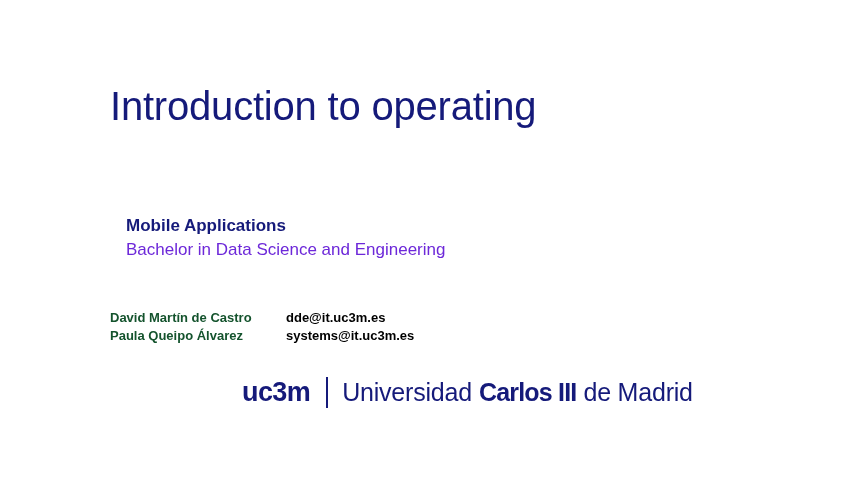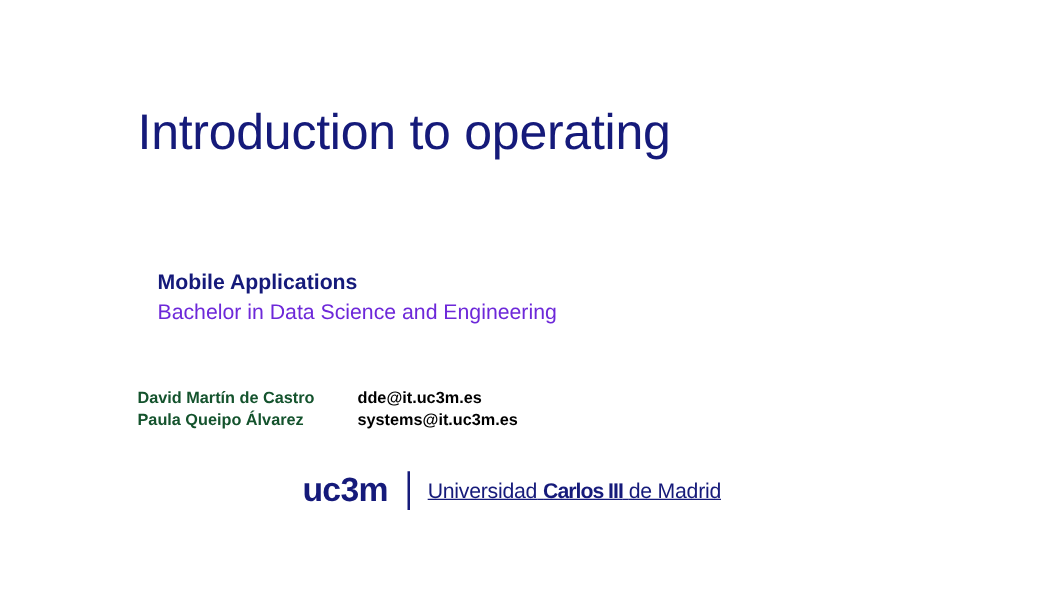--- a/index.html
+++ b/index.html
@@ -104,26 +104,25 @@
   }
   .logo-divider {
     width: 2px;
     height: 31px;
     background: #151a7a;
     margin: 0 14px 0 16px;
     flex: 0 0 2px;
   }
   .logo-wordmark {
     color: #151a7a;
-    font-size: 17px;
+    font-size: 25px;
     font-weight: 400;
     line-height: 1;
     letter-spacing: -0.2px;
     white-space: nowrap;
-    text-decoration: underline;
   }
   .logo-wordmark .lw-strong {
     font-weight: 700;
     letter-spacing: -0.8px;
   }
   .logo-wordmark .lw-sp {
     letter-spacing: 0;
   }
 </style>
 </head>

